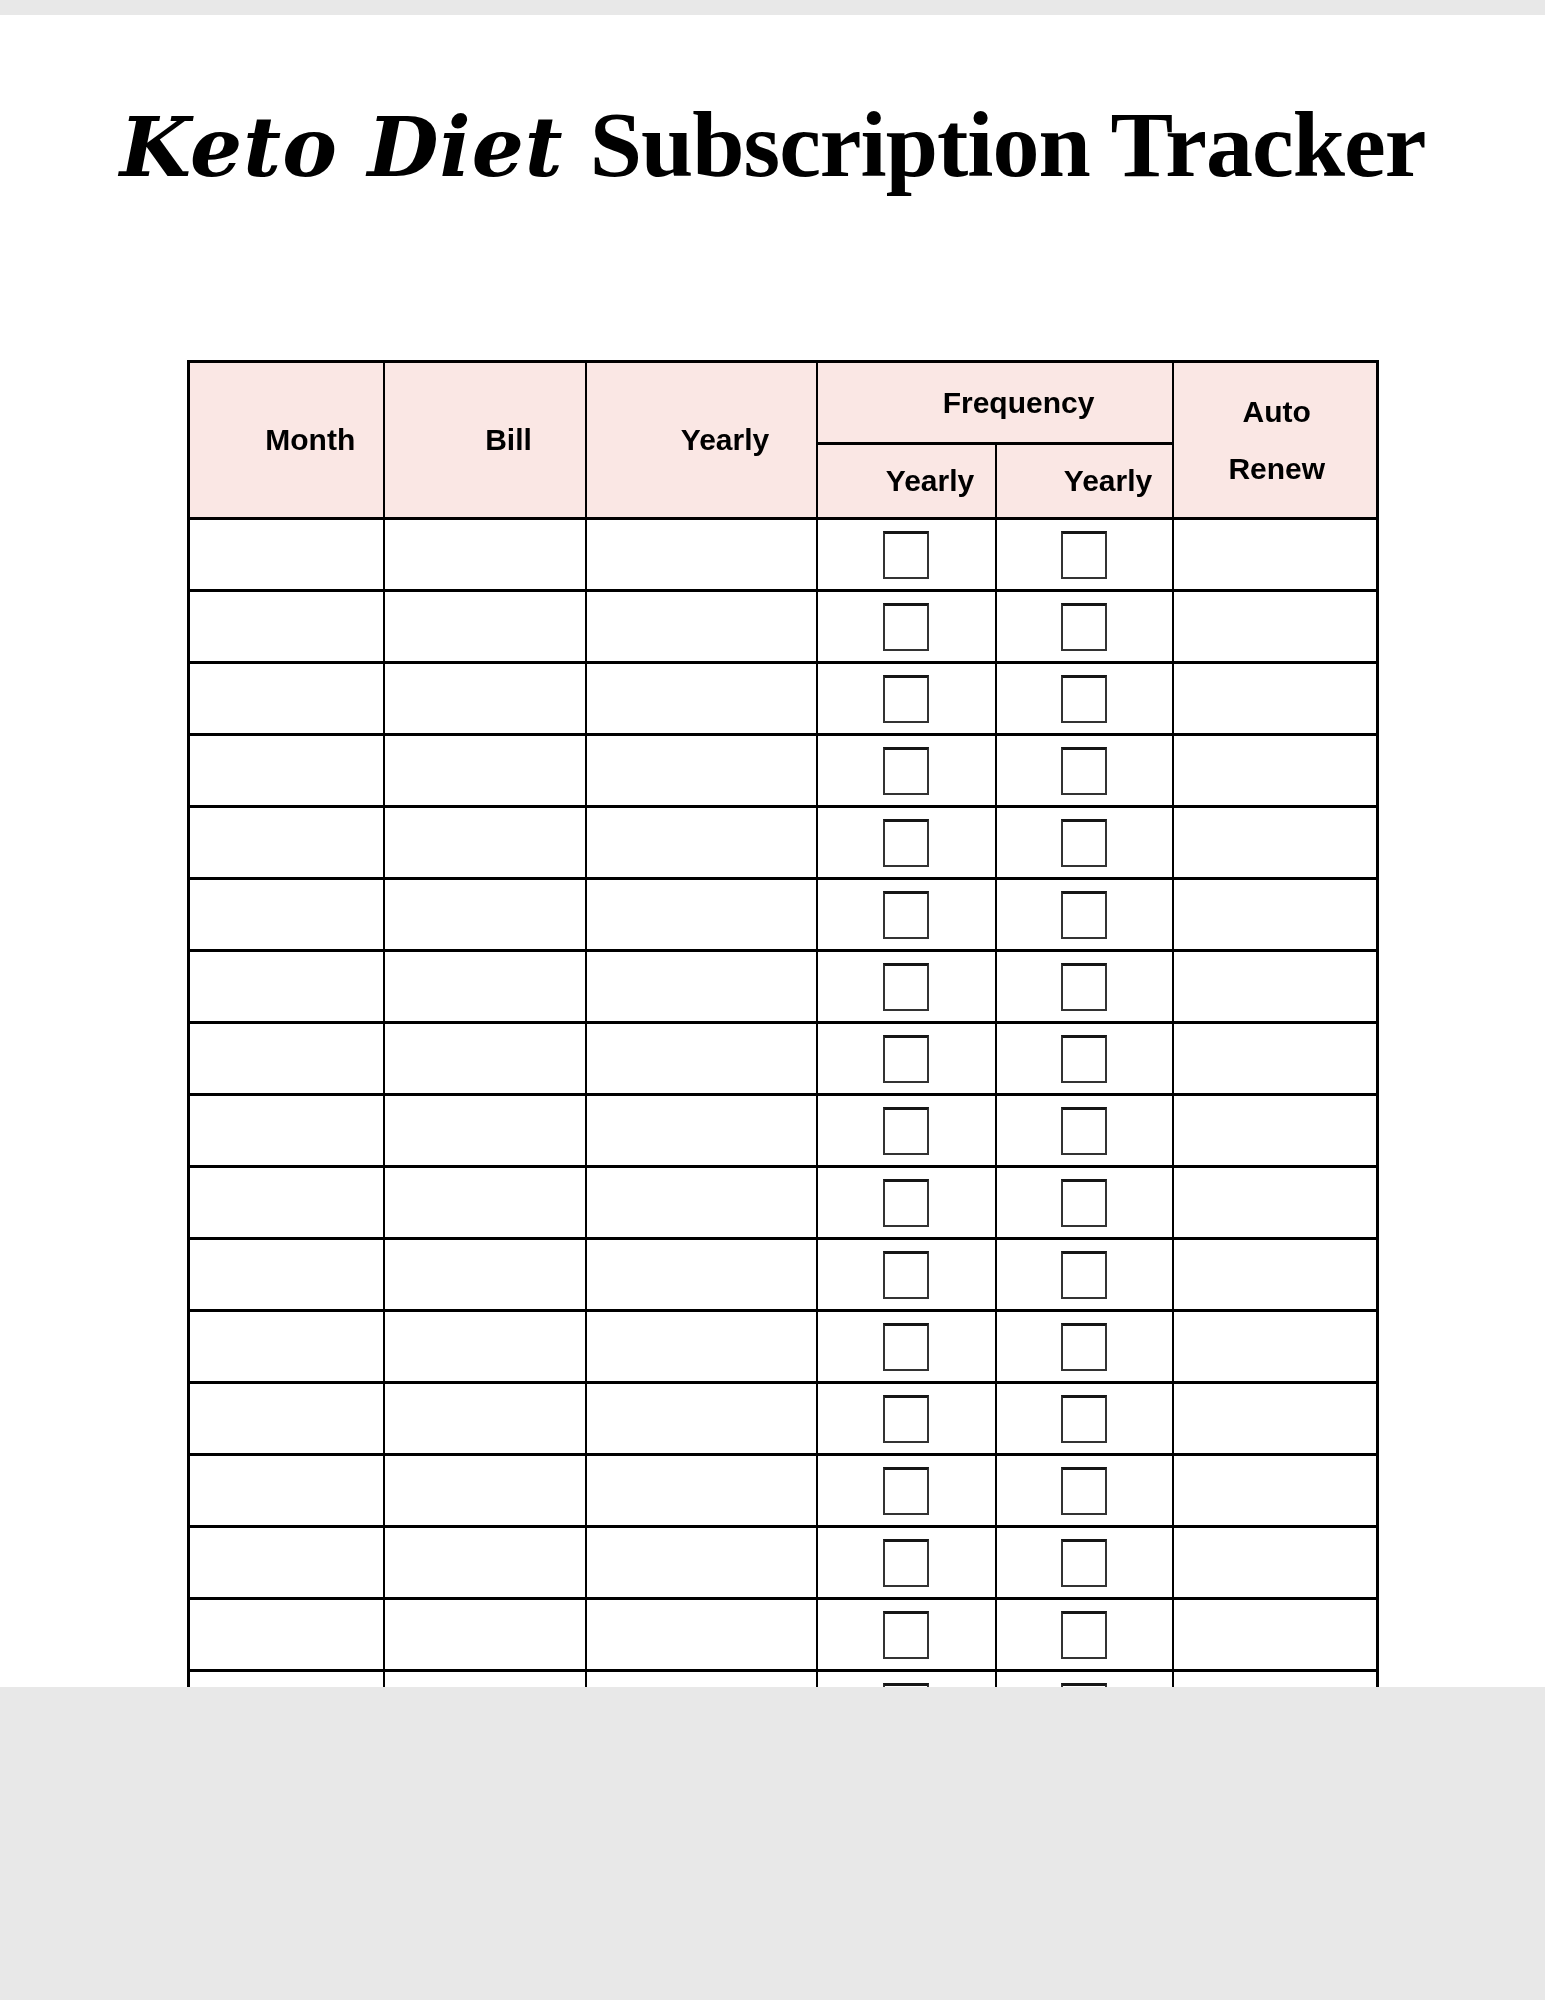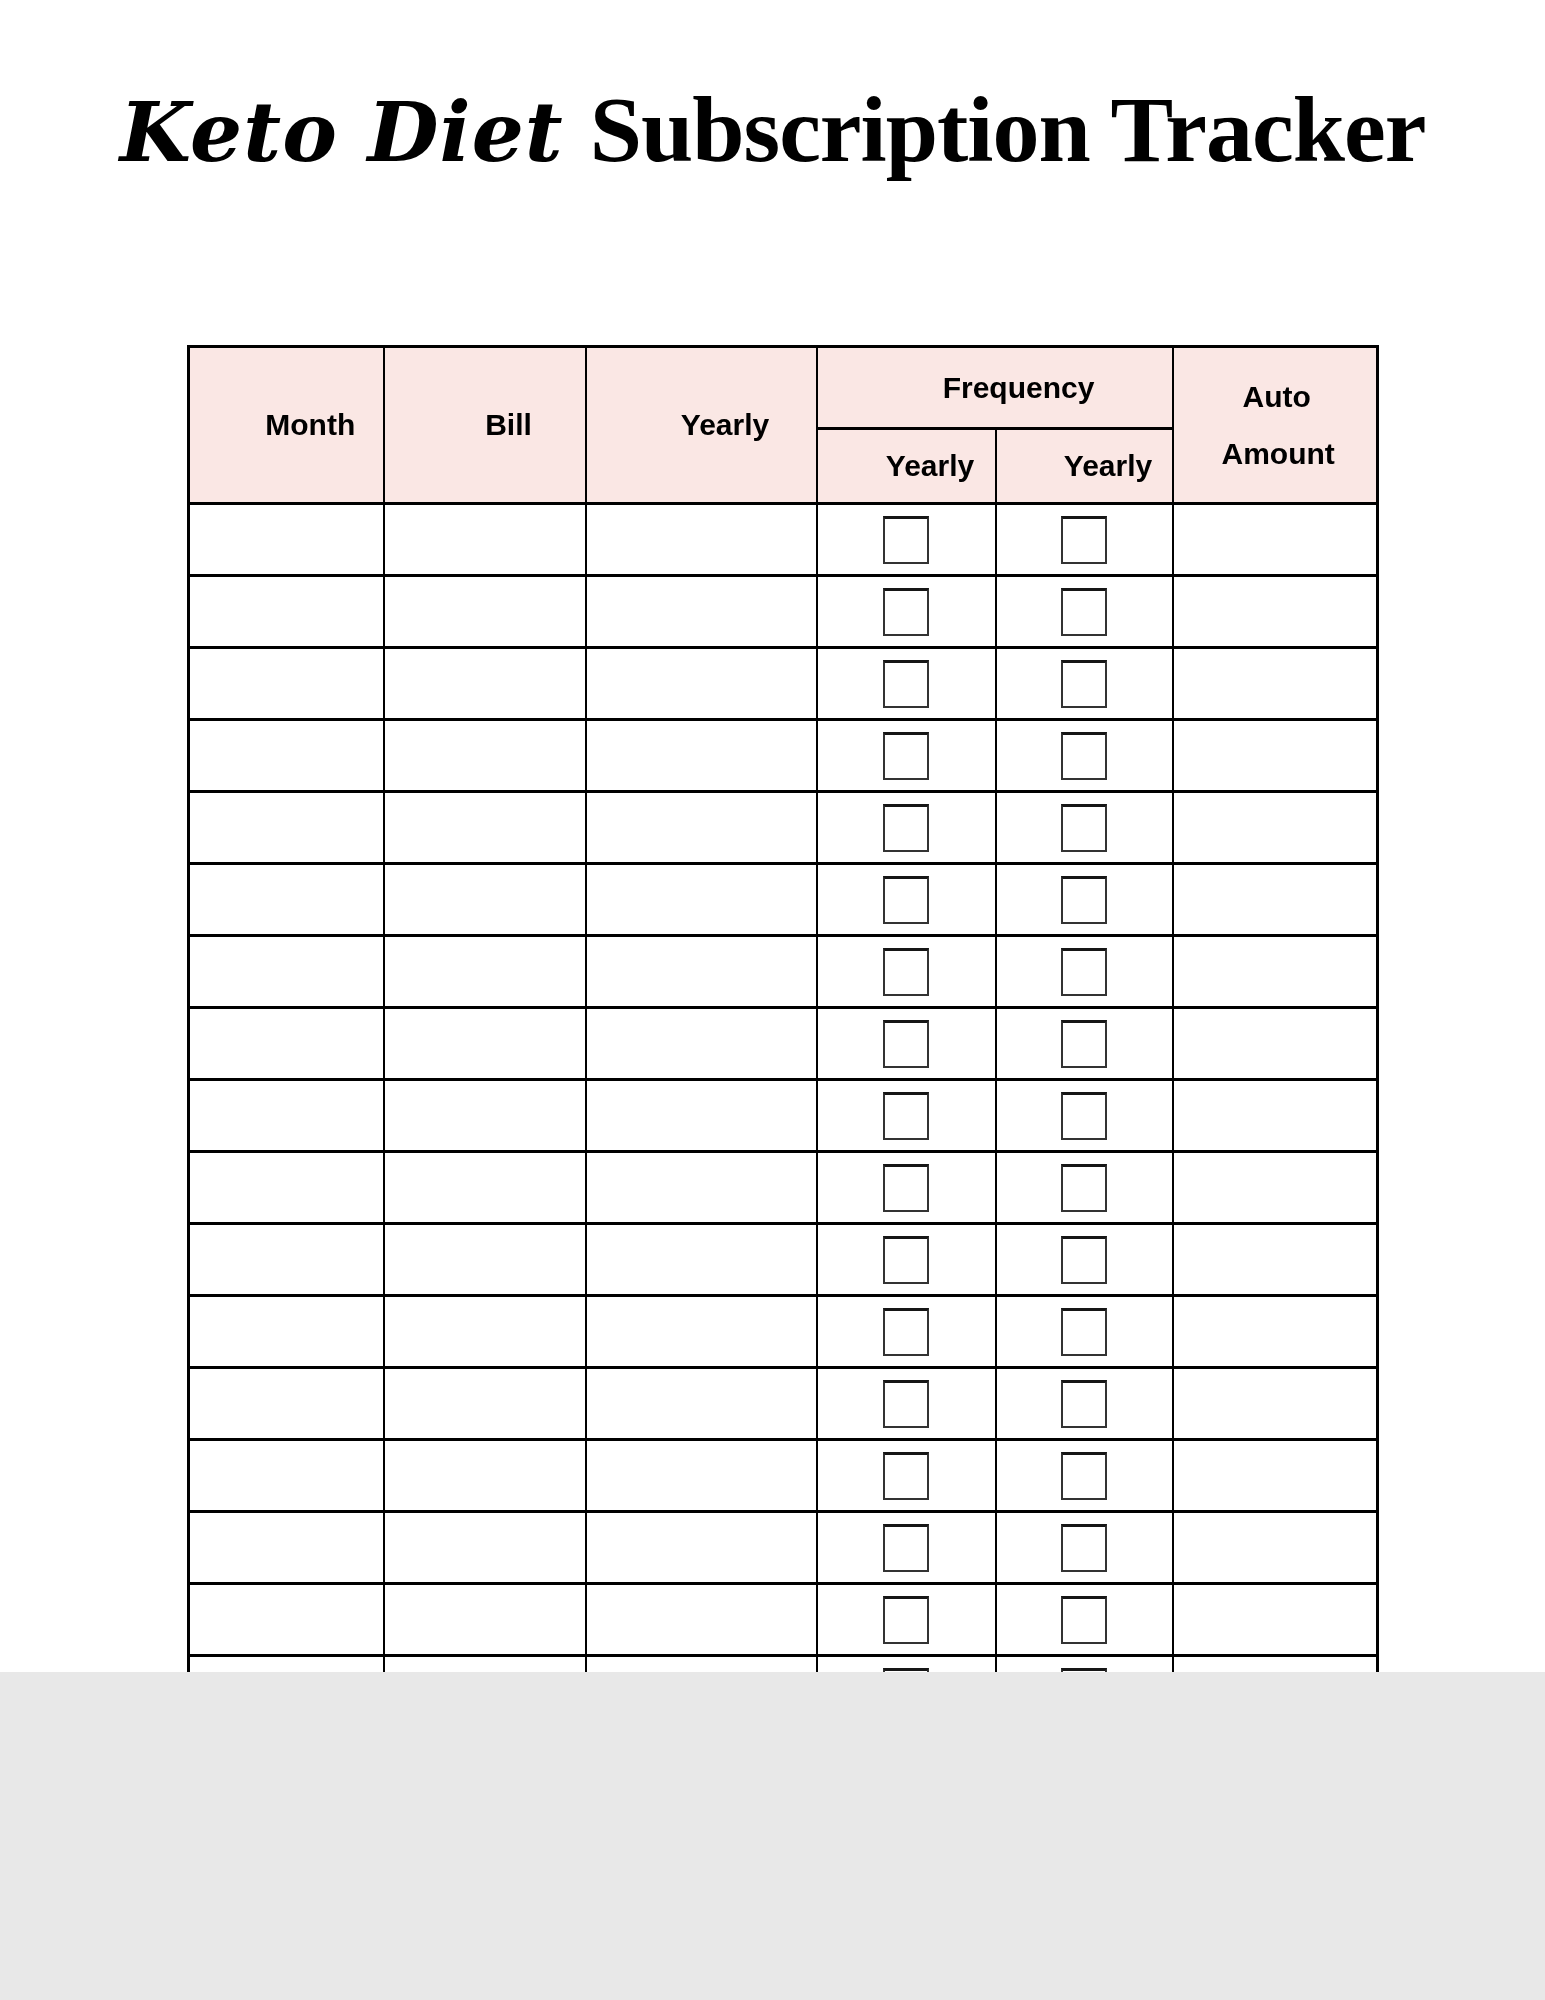--- a/index.html
+++ b/index.html
@@ -11,21 +11,21 @@
   }
   *{margin:0;padding:0;box-sizing:border-box;}
   html,body{background:#e8e8e8;}
   .page{
     position:relative;
     width:1545px;height:1672px;
     background:var(--page-bg);
     color:var(--text);
     font-family:"Liberation Sans",sans-serif;
     overflow:hidden;
-    margin:0 auto;
+    margin:15px auto;
   }
   
   .title{
     position:absolute;
     top:78px;left:0;width:100%;
     text-align:center;
     white-space:nowrap;
     line-height:1.1;
   }
   .title-script{
@@ -117,21 +117,21 @@
       <col style="width:179px">
       <col style="width:177px">
       <col style="width:205px">
     </colgroup>
     <thead>
       <tr class="top-row">
         <th rowspan="2">Month</th>
         <th rowspan="2">Bill</th>
         <th rowspan="2">Yearly</th>
         <th colspan="2">Frequency</th>
-        <th rowspan="2" class="th-auto">Auto Amount</th>
+        <th rowspan="2" class="th-auto">Auto Renew</th>
       </tr>
       <tr class="sub-row">
         <th>Yearly</th>
         <th>Yearly</th>
       </tr>
     </thead>
     <tbody id="rows">
         <tr>
       <td></td>
       <td></td>

